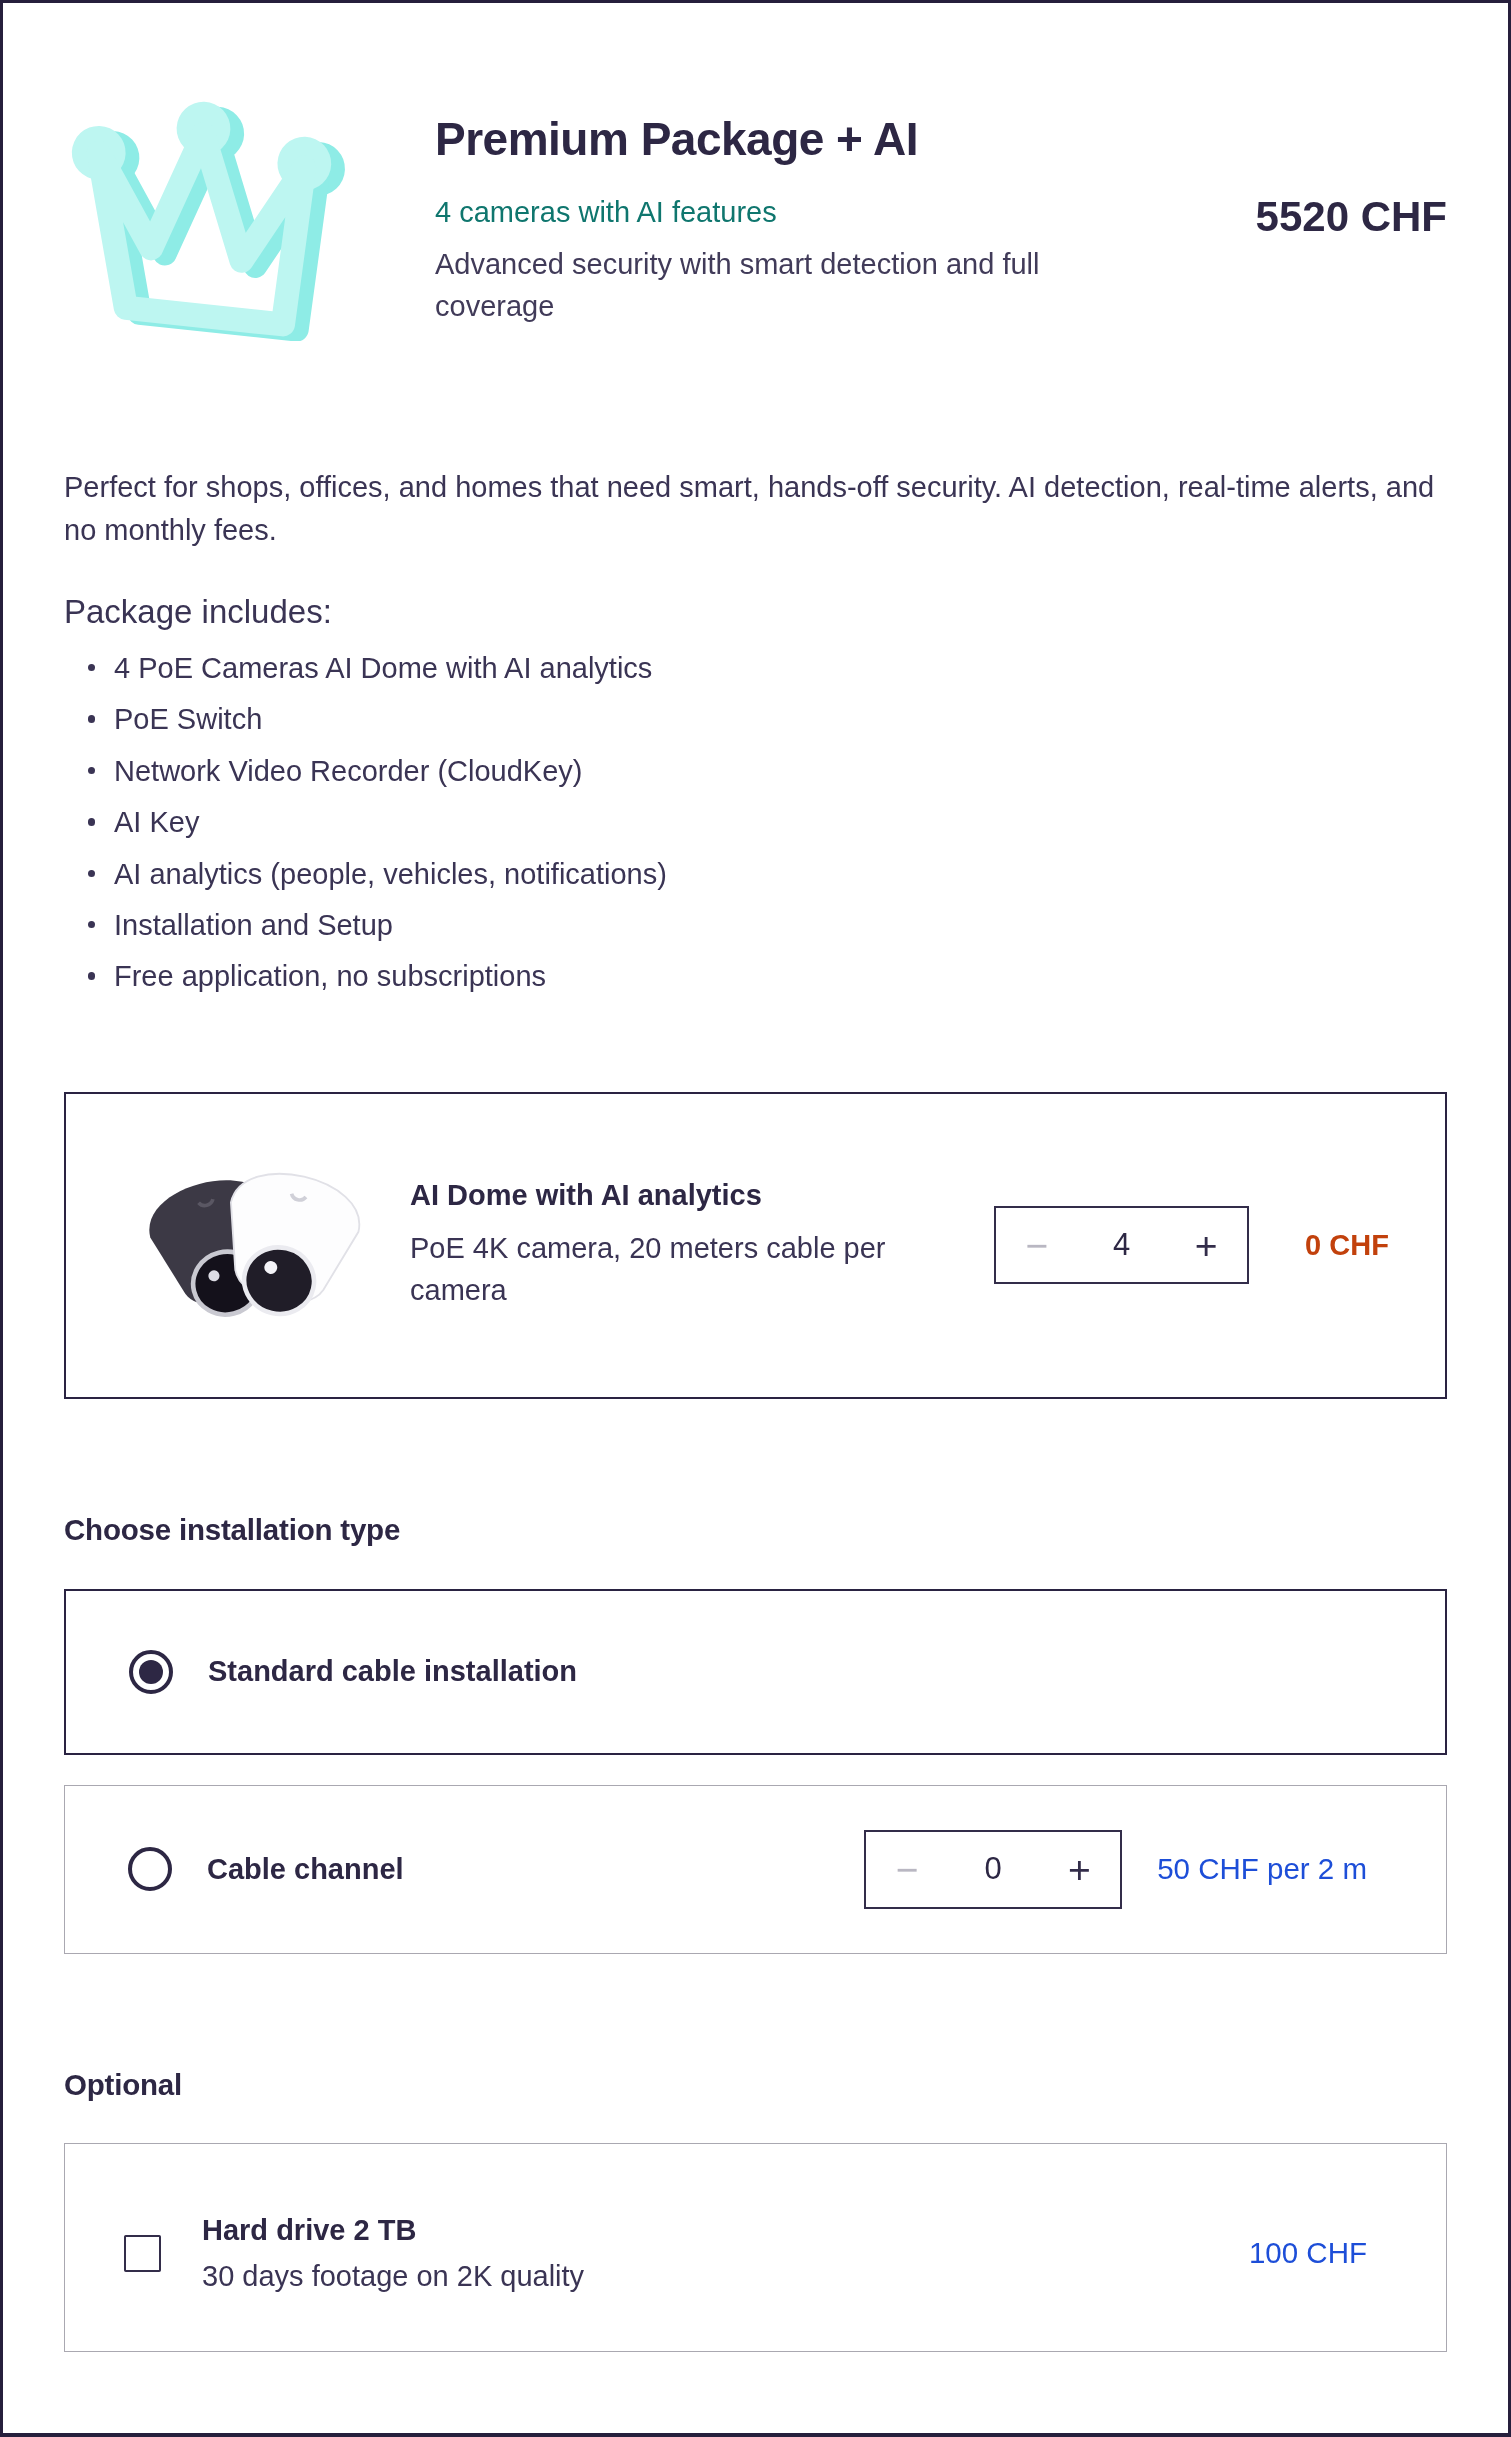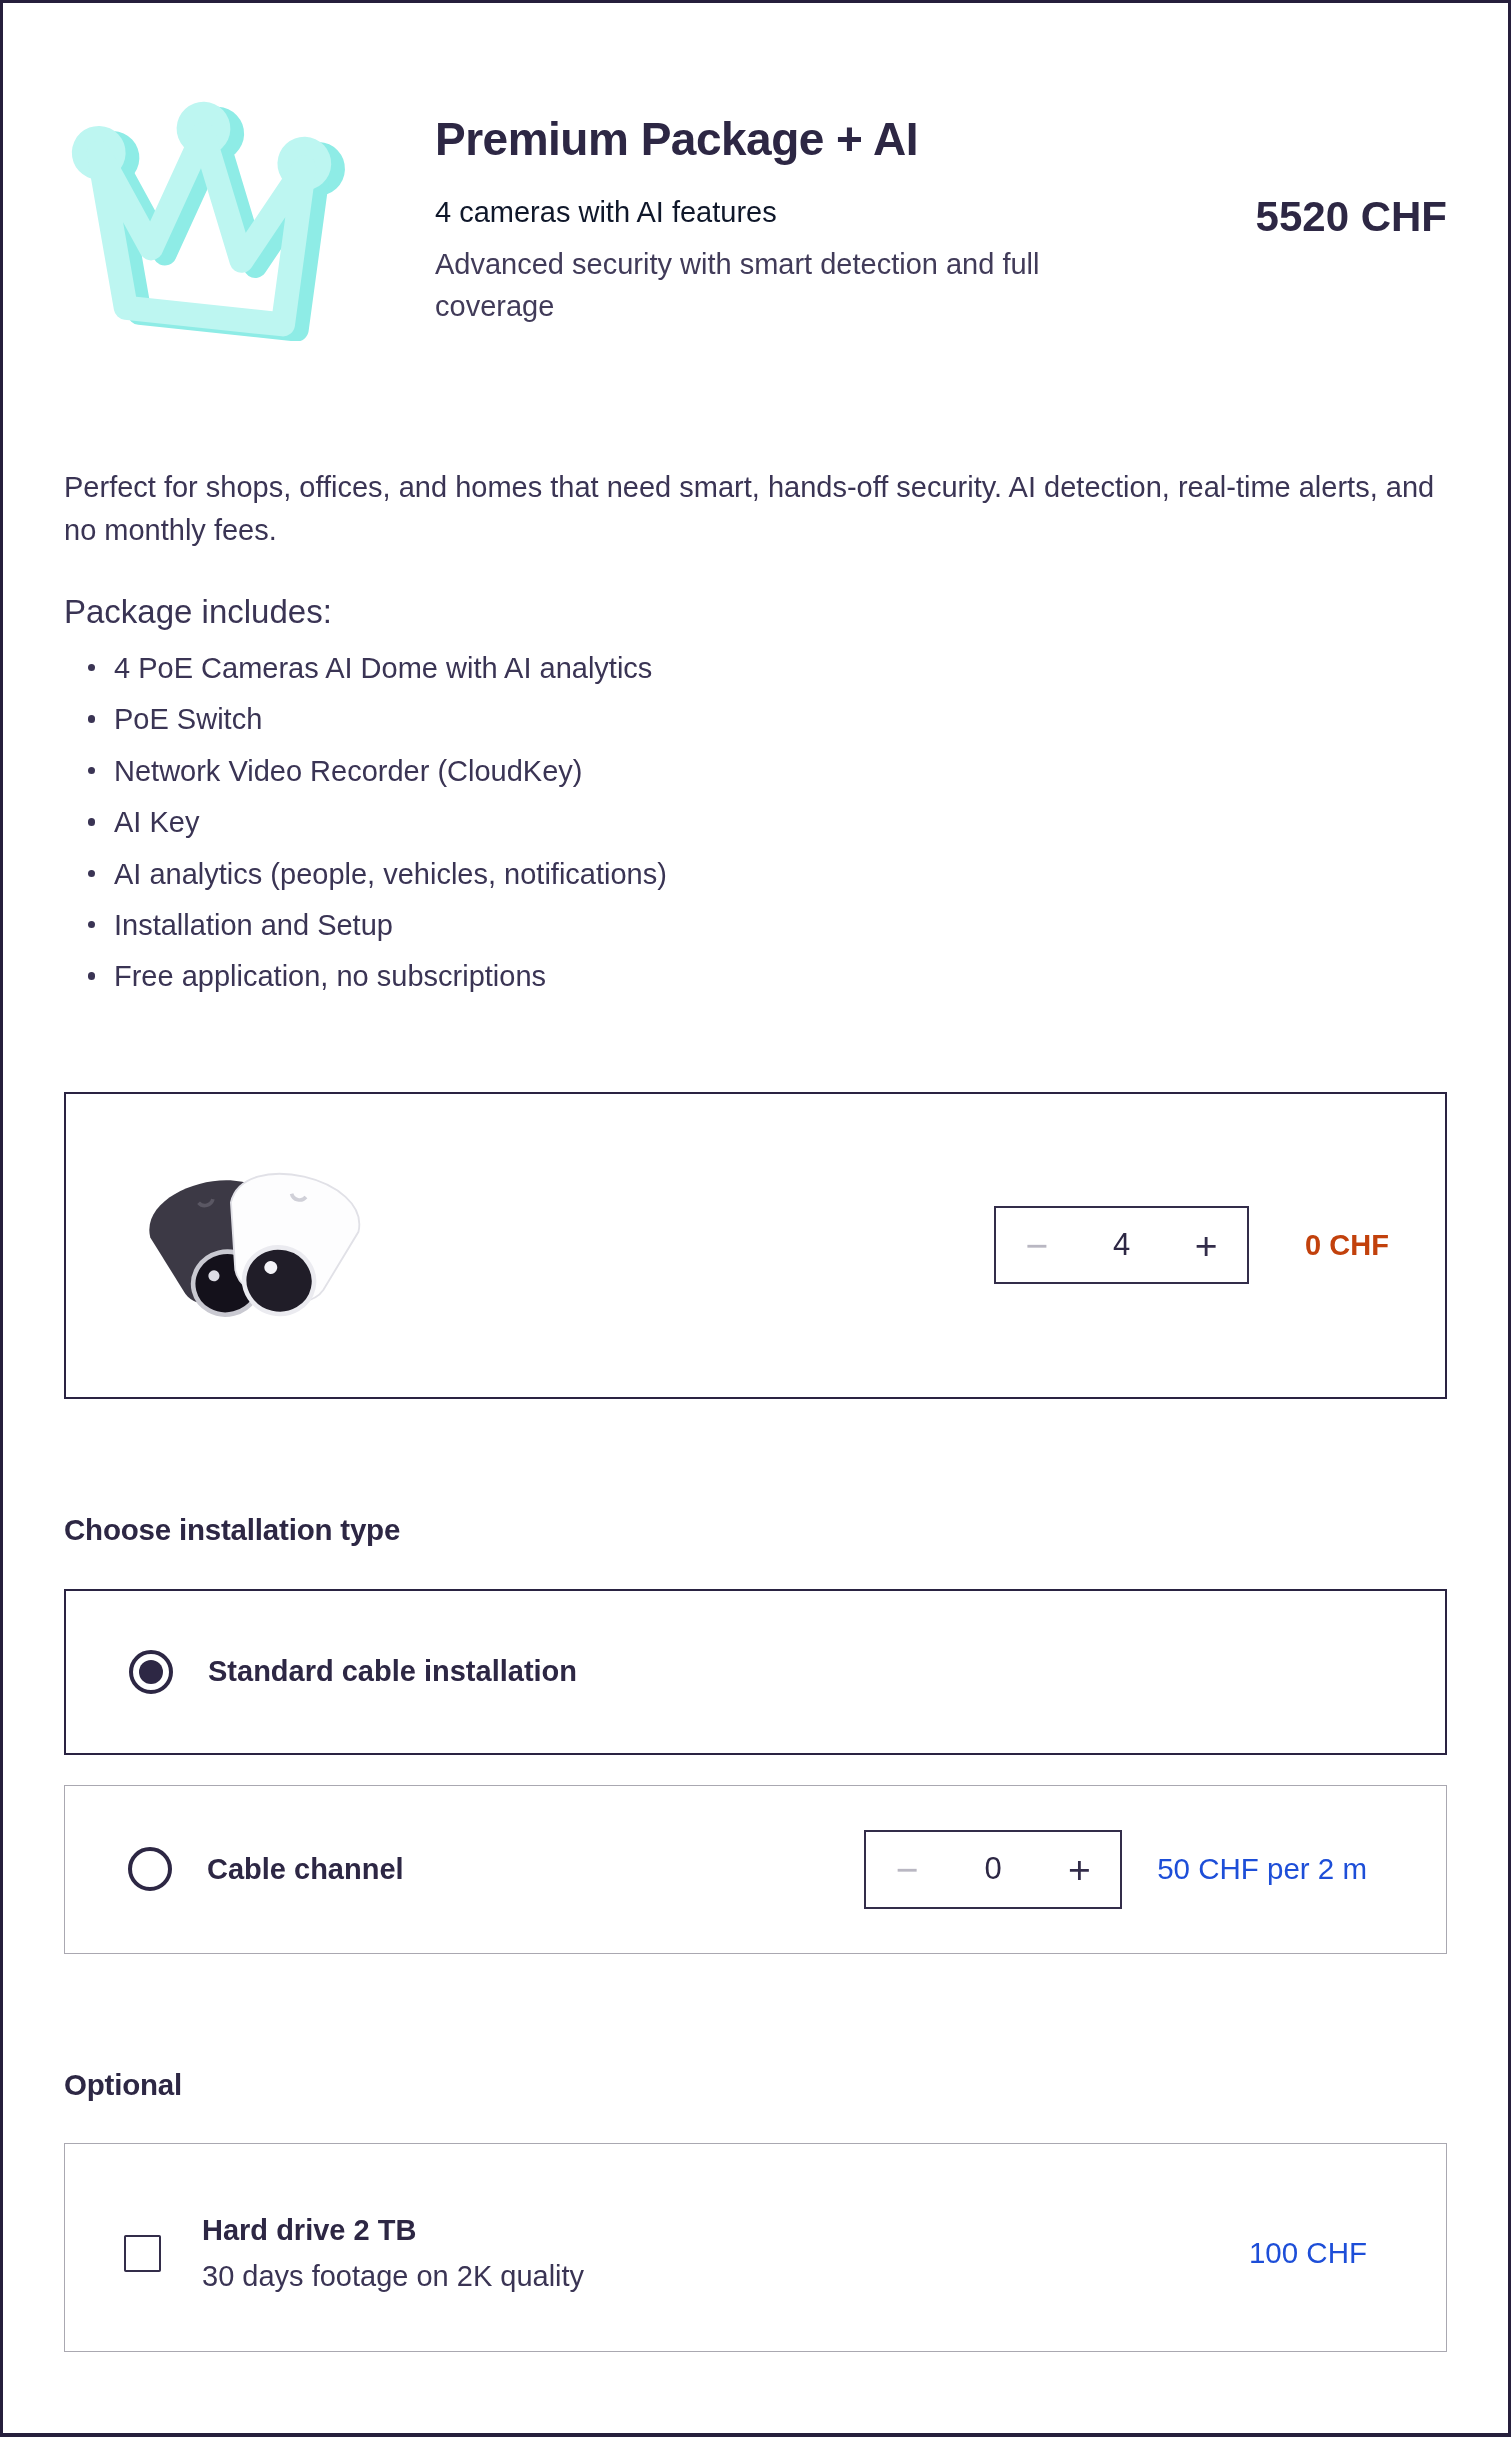--- a/index.html
+++ b/index.html
@@ -21,21 +21,21 @@
   .header { display: flex; align-items: flex-start; margin-top: 96px; }
   .crown-wrap { width: 306px; flex: 0 0 306px; }
   .header-text { margin-left: 65px; width: 683px; }
   .pkg-title {
     margin: 13px 0 0 0;
     font-size: 46px;
     font-weight: 700;
     color: #2d2744;
     letter-spacing: -0.5px;
   }
-  .pkg-subtitle { margin: 29.5px 0 0 0; font-size: 29px; color: #0f172a; }
+  .pkg-subtitle { margin: 29.5px 0 0 0; font-size: 29px; color: #0f766e; }
   .pkg-desc { margin: 14.8px 0 0 0; font-size: 29px; line-height: 1.45; color: #413b59; width: 637px; }
   .pkg-price {
     margin-left: auto;
     padding-top: 94px;
     font-size: 42px;
     font-weight: 600;
     color: #2d2744;
     white-space: nowrap;
   }
 
@@ -206,20 +206,24 @@
 
         <g transform="rotate(13 168 100)">
           <path d="M98,76 C98,16 240,16 240,76 L217,146 C205,177 131,177 119,146 Z" fill="#fdfdfe" stroke="#e1e1e7" stroke-width="2"></path>
           <path d="M160,52 a9,9 0 0 0 16,0" stroke="#d0d0d8" stroke-width="4" fill="none"></path>
           <ellipse cx="168" cy="147" rx="38" ry="36" fill="#201d28" stroke="#ebebf0" stroke-width="5"></ellipse>
           <circle cx="156" cy="135" r="7" fill="#f4f4f8"></circle>
         </g>
       </svg>
     </div>
 
+    <div class="product-text">
+      <h3 class="product-title">AI Dome with AI analytics</h3>
+      <p class="product-desc">PoE 4K camera, 20 meters cable per camera</p>
+    </div>
 
     <div class="stepper">
       <button class="step-btn disabled">−</button>
       <span class="step-value">4</span>
       <button class="step-btn">+</button>
     </div>
 
     <div class="product-price">0 CHF</div>
   </section>
 

